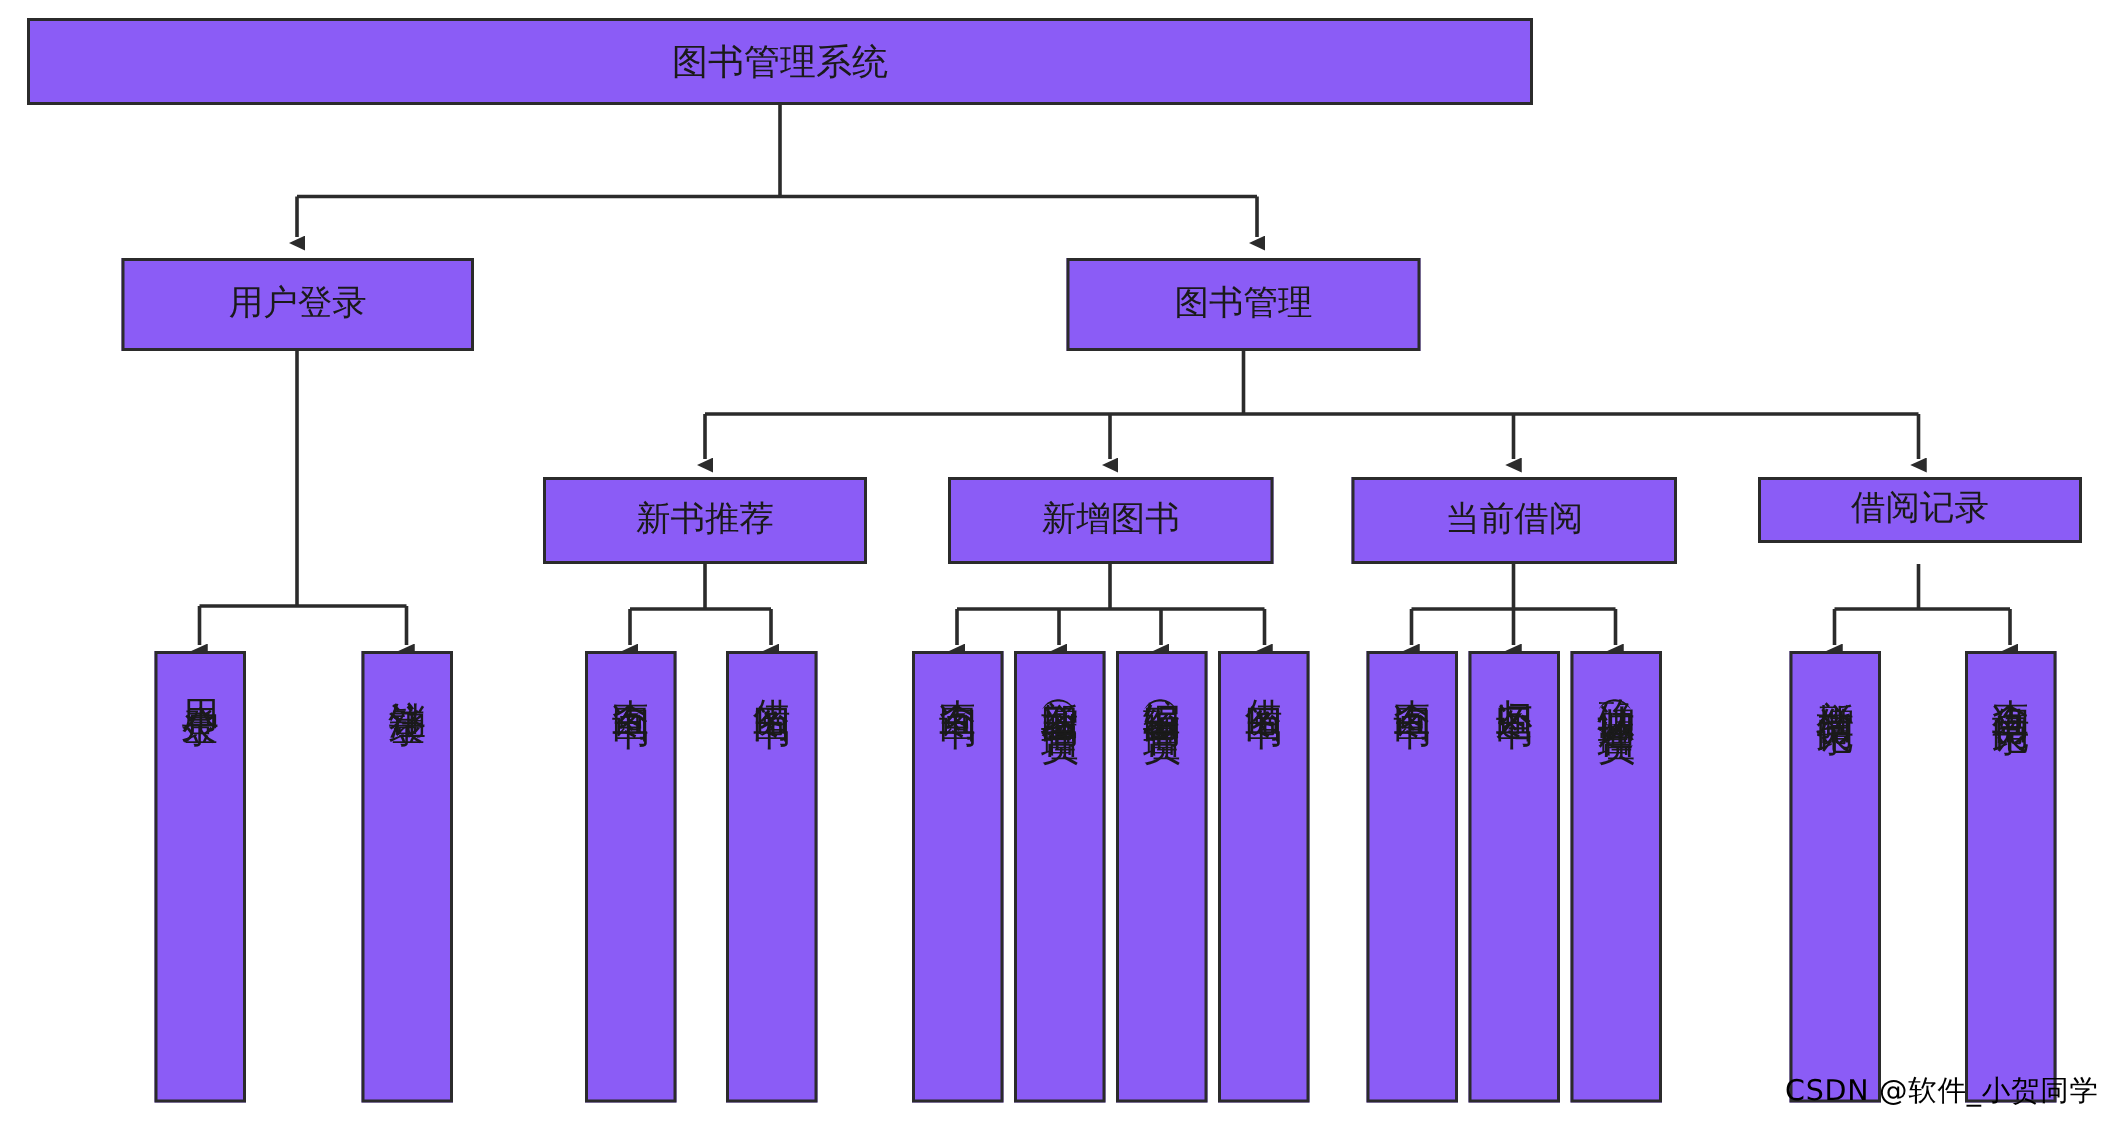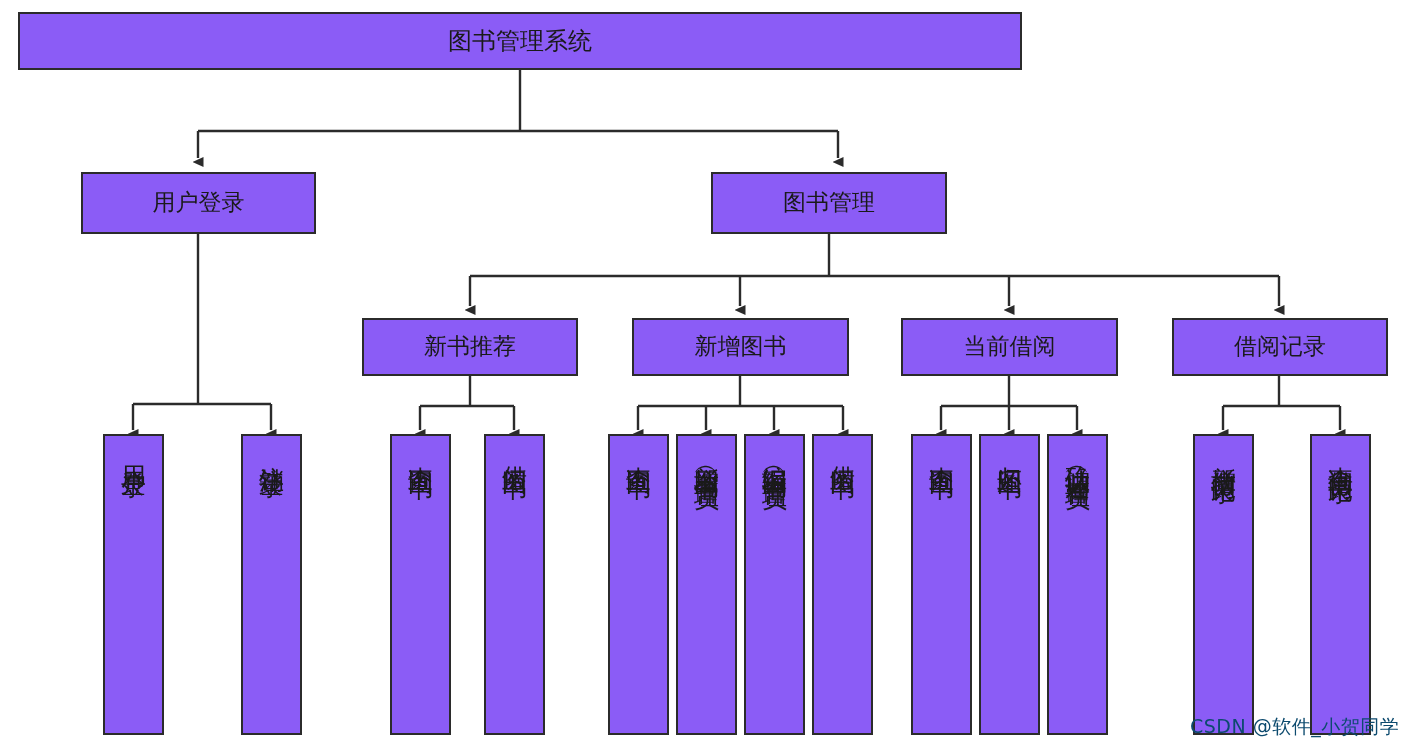--- a/index.html
+++ b/index.html
@@ -63,21 +63,21 @@
     text-orientation: upright;
     -webkit-writing-mode: vertical-rl;
     font-size: 25px;
     line-height: 1.0;
     letter-spacing: 3px;
     white-space: nowrap;
   }
   .watermark {
     position: absolute;
     font-size: 19px;
-    color: #0c4a6e;
+    color: #000000;
     white-space: nowrap;
     letter-spacing: 0.5px;
   }
 </style>
 </head>
 <body>
 
 <div id="diagram-canvas">
 
   <svg id="edges-layer" viewBox="0 0 1405 747" width="1405" height="747" xmlns="http://www.w3.org/2000/svg">
@@ -143,21 +143,21 @@
 
   <div class="node horiz" style="left:362px; top:318px; width:216px; height:58px;">
     <span class="node-label">新书推荐</span>
   </div>
   <div class="node horiz" style="left:632px; top:318px; width:217px; height:58px;">
     <span class="node-label">新增图书</span>
   </div>
   <div class="node horiz" style="left:901px; top:318px; width:217px; height:58px;">
     <span class="node-label">当前借阅</span>
   </div>
-  <div class="node horiz" style="left:1172px; top:318px; width:216px; height:58px;">
+  <div class="node horiz" style="left:1172px; top:318px; width:216px; height:44px;">
     <span class="node-label">借阅记录</span>
   </div>
 
   <div class="node vert" style="left:103px; top:434px; width:61px; height:301px;">
     <span class="node-label">用户登录</span>
   </div>
   <div class="node vert" style="left:241px; top:434px; width:61px; height:301px;">
     <span class="node-label">注销登录</span>
   </div>
 

